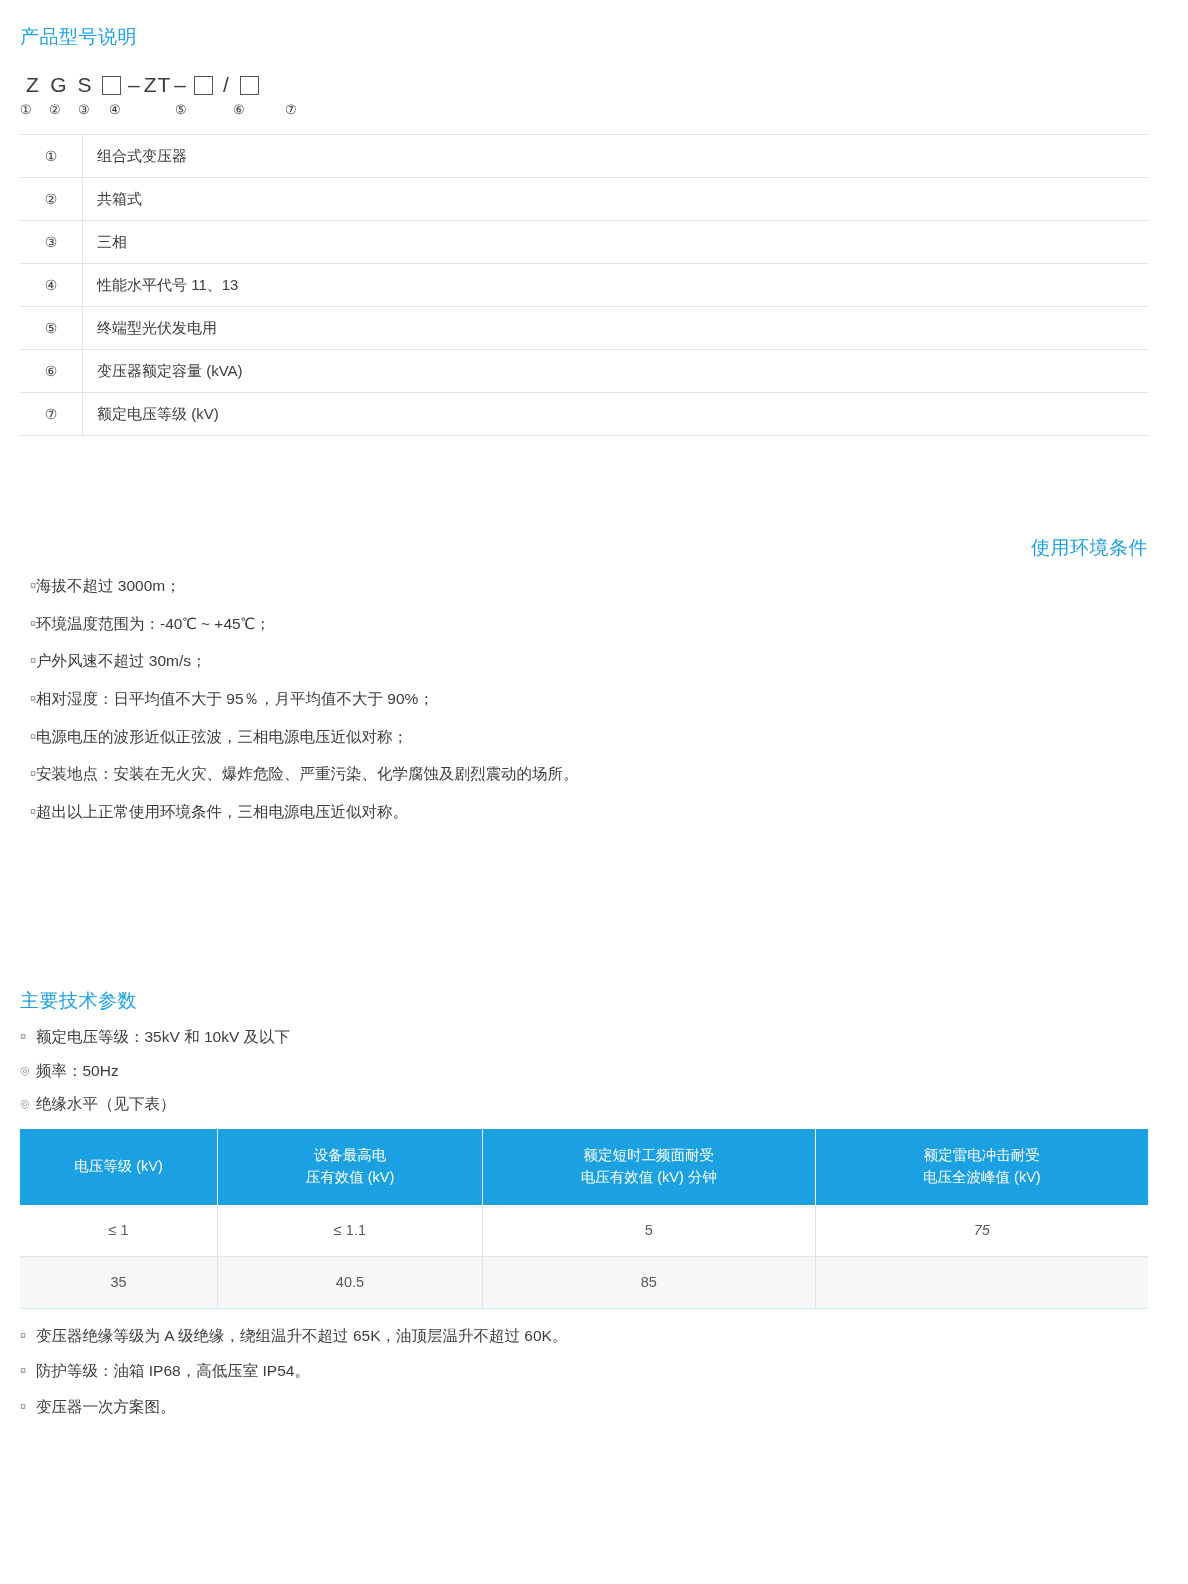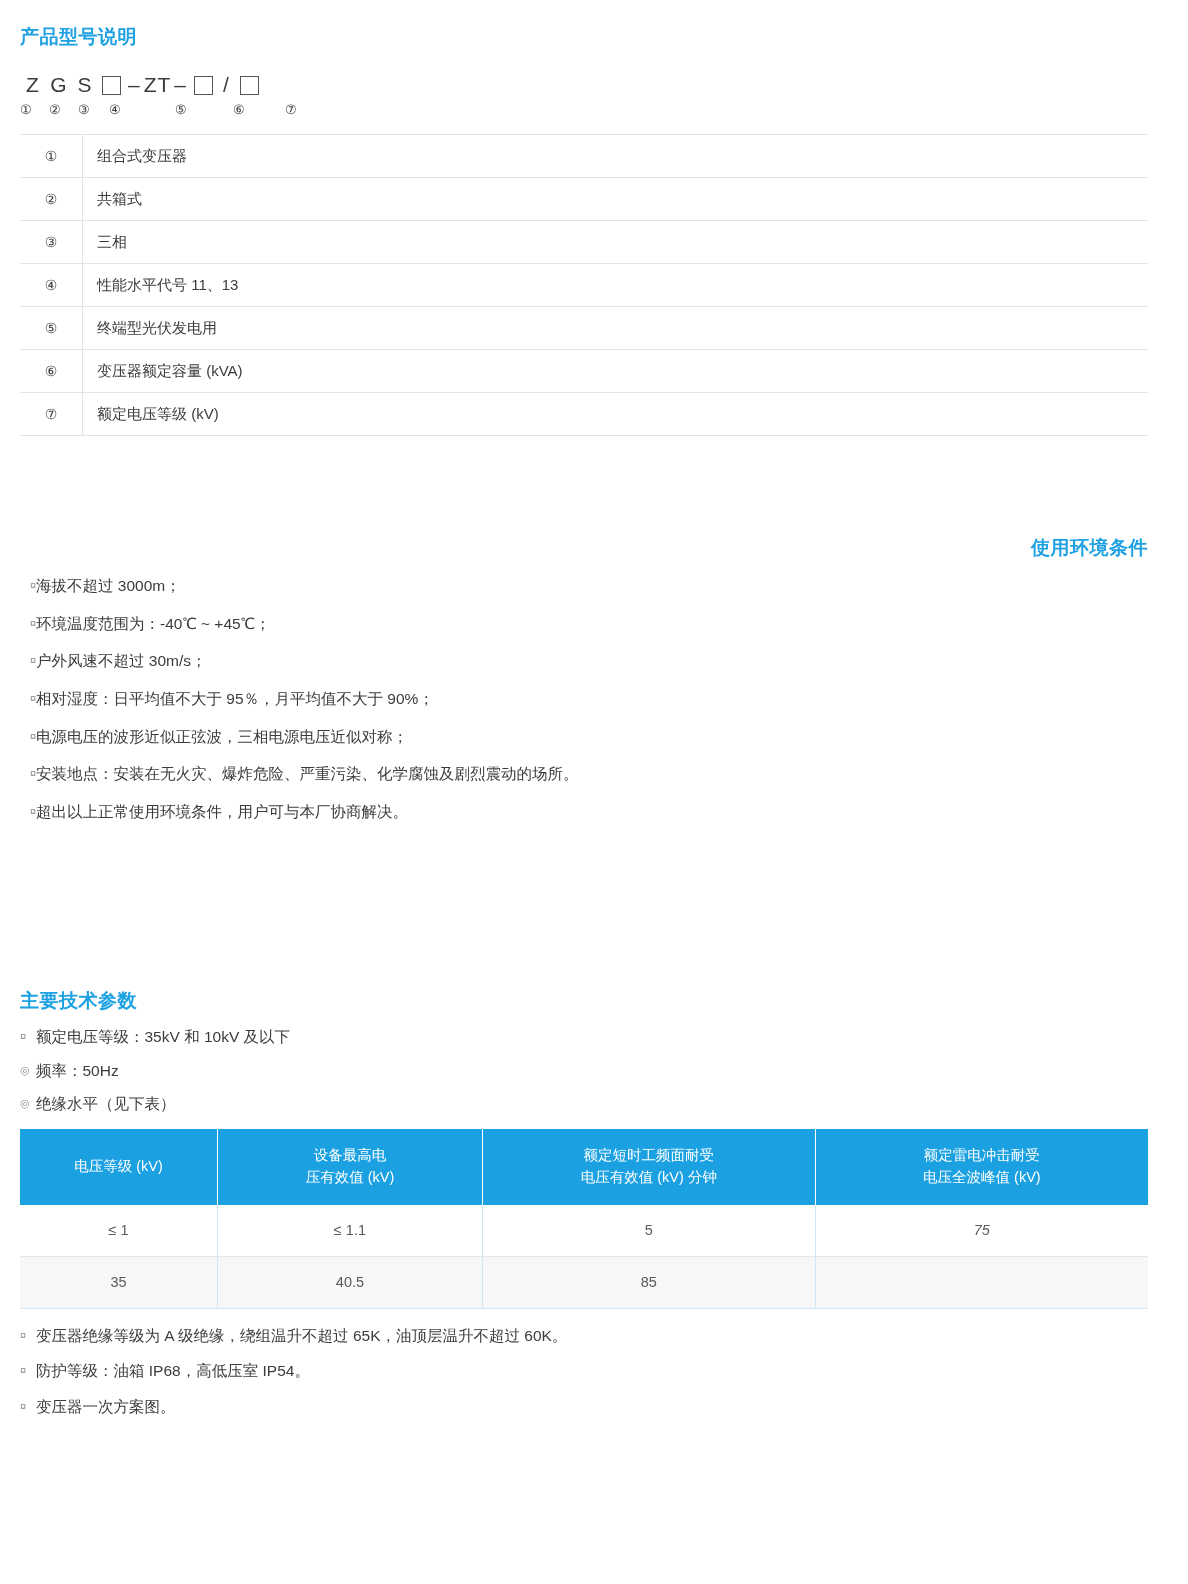--- a/index.html
+++ b/index.html
@@ -17,21 +17,21 @@
   .page {
     position: relative;
     width: 1188px;
     height: 1584px;
     box-sizing: border-box;
     padding: 0 20px;
   }
   .section-title {
     color: #1da1e2;
     font-size: 19px;
-    font-weight: bold;
+    font-weight: normal;
     letter-spacing: 0.5px;
   }
 
   
   .sec1 { position: absolute; left: 20px; top: 24px; width: 1128px; }
   .code-line {
     margin-top: 22px;
     font-size: 21px;
     color: #3c3c3c;
     letter-spacing: 1px;
@@ -231,21 +231,21 @@
       <div class="bullet">
         <span class="mk">¤</span>
         <span>电源电压的波形近似正弦波，三相电源电压近似对称；</span>
       </div>
       <div class="bullet">
         <span class="mk">¤</span>
         <span>安装地点：安装在无火灾、爆炸危险、严重污染、化学腐蚀及剧烈震动的场所。</span>
       </div>
       <div class="bullet">
         <span class="mk">¤</span>
-        <span>超出以上正常使用环境条件，用户可与本厂协商解决。</span>
+        <span>超出以上正常使用环境条件，三相电源电压近似对称。</span>
       </div>
     </div>
   </div>
 
   <div class="sec3">
     <div class="section-title">主要技术参数</div>
 
     <div class="bullets-tight">
       <div class="bullet">
         <span class="mk">¤</span>

